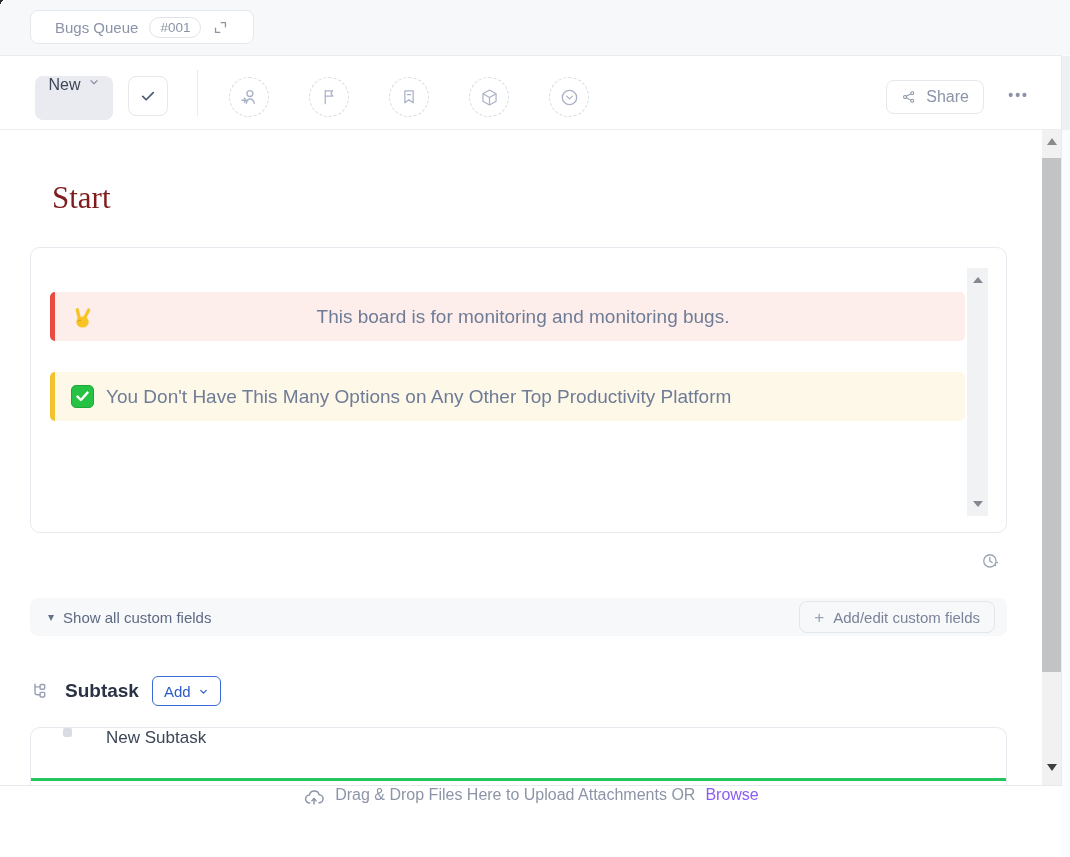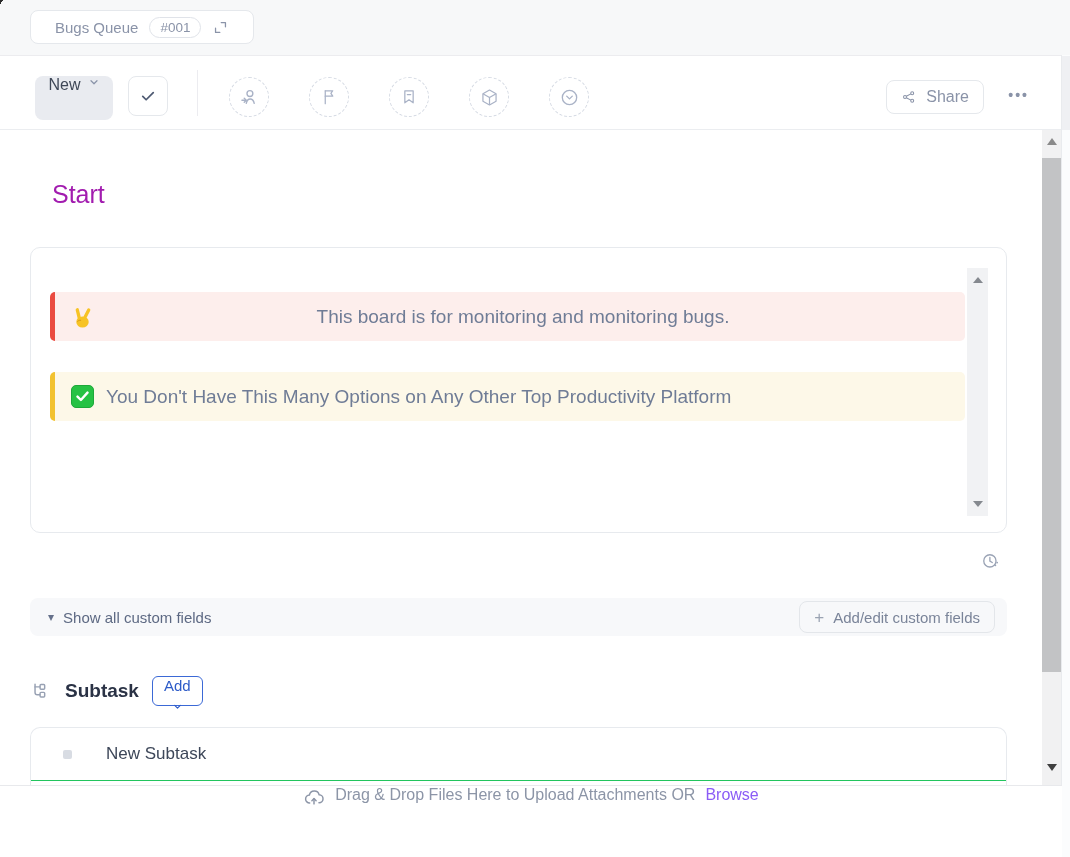--- a/index.html
+++ b/index.html
@@ -34,22 +34,22 @@
     border:1px dashed #d6dbe4; border-radius:50%; background:#fff;
     display:flex; align-items:center; justify-content:center; cursor:pointer; }
   .ic-1{left:229px;} .ic-2{left:309px;} .ic-3{left:389px;} .ic-4{left:469px;} .ic-5{left:549px;}
   .share-btn { position:absolute; right:78px; top:24px; height:34px;
     background:#ffffff; border:1px solid #e5e8ec; border-radius:8px;
     display:flex; align-items:center; gap:9px; padding:0 14px;
     color:#8a93a8; font-size:16px; font-family:inherit; cursor:pointer; }
   .more-btn { position:absolute; right:33px; top:31px; color:#8a93a8;
     font-size:14px; font-weight:bold; letter-spacing:2px; cursor:pointer; }
   
-  .page-title { position:absolute; left:52px; top:180px; font-size:25px;
-    font-weight:500; color:#a21caf; cursor:text; }
+  .page-title { position:absolute; left:52px; top:180px; font-size:31px;
+    font-weight:500; color:#7f1d1d; cursor:text;font-family:Liberation Serif, serif; }
   
   .info-card { position:absolute; left:30px; top:247px; width:977px; height:286px;
     background:#ffffff; border:1px solid #e7eaee; border-radius:10px; }
   .banner { position:absolute; left:19px; width:915px; height:49px;
     display:flex; align-items:center; padding:0 14px 0 16px;
     border-left:5px solid; border-radius:5px; font-size:19px; color:#6f7c96; }
   .banner-0 { top:44px; background:#fdeeec; border-color:#ea4b40; }
   .banner-1 { top:124px; background:#fdf8e8; border-color:#f2c230; }
   .banner-text { margin-left:12px; white-space:nowrap; }
   .banner-text.centered { flex:1; text-align:center; margin-left:0; }
@@ -74,26 +74,26 @@
     background:transparent; border:1px solid #e3e6ea; border-radius:8px;
     display:flex; align-items:center; gap:9px; padding:0 14px;
     color:#7a8499; font-size:15px; font-family:inherit; cursor:pointer; }
   .plus { color:#9aa3b2; font-size:17px; line-height:1; }
   
   .subtask-header { position:absolute; left:30px; top:676px; display:flex;
     align-items:center; gap:13px; }
   .subtask-title { font-size:19px; font-weight:bold; color:#2a3245; }
   .add-btn { background:#ffffff; border:1px solid #3b69d6; border-radius:6px;
     height:30px; display:flex; align-items:center; gap:7px; padding:0 11px;
-    color:#2d5bc8; font-size:15px; font-family:inherit; cursor:pointer;flex-direction:column; }
+    color:#2d5bc8; font-size:15px; font-family:inherit; cursor:pointer; }
   .subtask-card { position:absolute; left:30px; top:727px; width:977px; height:58px;
     background:#ffffff; border:1px solid #e7eaee; border-bottom:none;
     border-radius:10px 10px 0 0; overflow:hidden; }
-  .subtask-row { height:53px; display:flex; align-items:center; padding-left:32px;
-    border-bottom:1px solid #22c55e; cursor:pointer; }
+  .subtask-row { height:53px; display:flex; padding-left:32px;
+    border-bottom:3px solid #22c55e; cursor:pointer; }
   .bullet { width:9px; height:9px; background:#d8dce3; border-radius:2px;
     margin-right:34px; flex:none; }
   .subtask-row-label { font-size:17px; color:#3d4759; }
   
   .outer-scrollbar { position:absolute; left:1042px; top:130px; width:19px; height:655px;
     background:#f1f1f2; cursor:pointer; }
   .osb-up { position:absolute; top:8px; left:50%; transform:translateX(-50%);
     width:0; height:0; border-left:5px solid transparent; border-right:5px solid transparent;
     border-bottom:7px solid #8a8a8a; }
   .osb-thumb { position:absolute; top:28px; left:0; width:19px; height:514px; background:#c2c3c5; }

